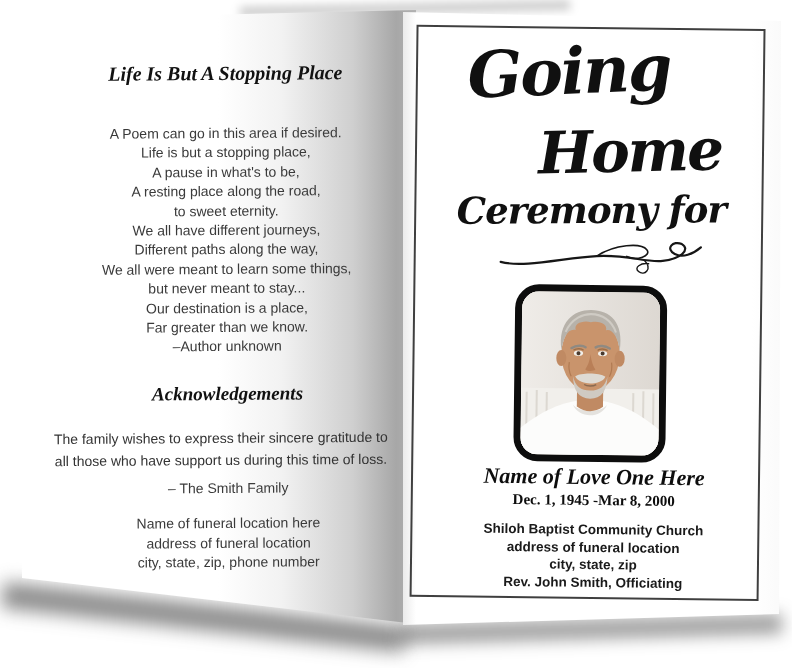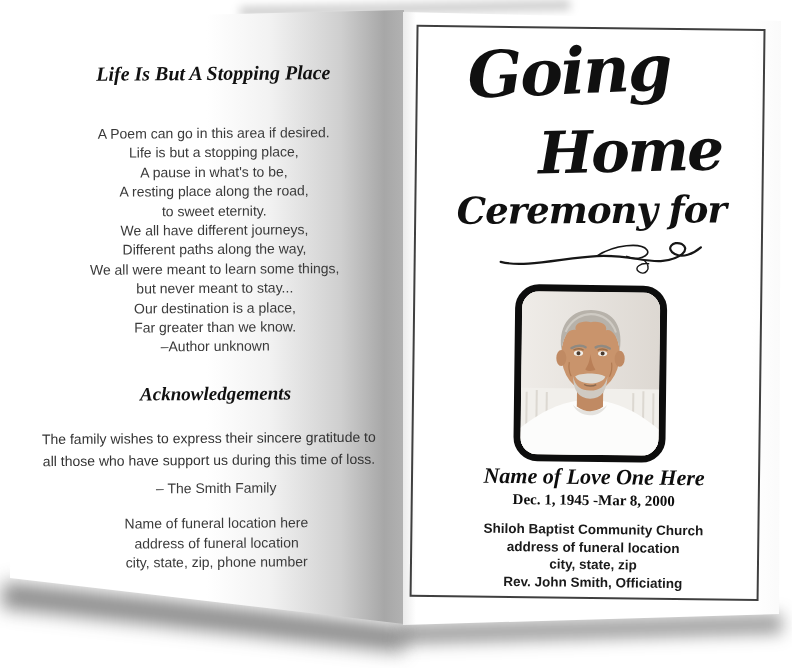--- a/index.html
+++ b/index.html
@@ -9,21 +9,21 @@
   
   .shadow-left{position:absolute;left:4px;top:582px;width:404px;height:26px;
     background:rgba(45,45,45,0.55);filter:blur(9px);
     transform:rotate(6.3deg);transform-origin:left top;}
   .shadow-right{position:absolute;left:400px;top:619px;width:382px;height:20px;
     background:rgba(45,45,45,0.45);filter:blur(8px);transform:rotate(-1.6deg);}
   .shadow-top{position:absolute;left:240px;top:4px;width:330px;height:9px;
     background:rgba(0,0,0,0.22);filter:blur(5px);transform:rotate(-1.2deg);}
 
   
-  .page-left{position:absolute;left:8px;top:8px;width:396px;height:620px;
+  .page-left{position:absolute;left:20px;top:8px;width:396px;height:620px;
     background:linear-gradient(to right,#ffffff 0%,#ffffff 50%,#f2f2f2 66%,#cfcfcf 84%,#a7a7a7 95%,#b2b2b2 100%);
     clip-path:polygon(4px 11px,396px 2px,396px 616px,2px 570px);}
   .lp-inner{position:absolute;inset:0;transform:rotate(-0.4deg);}
   .lp-center{position:absolute;left:0;width:100%;text-align:center;transform:translateX(9px);}
   .poem-title{top:54px;font-family:"Liberation Serif",serif;font-weight:bold;font-style:italic;
     font-size:20px;color:#111;}
   .poem{top:116px;font-size:14px;line-height:19.4px;color:#3a3a3a;}
   .poem-author{top:330px;font-size:14px;color:#3a3a3a;}
   .ack-title{top:375px;font-family:"Liberation Serif",serif;font-weight:bold;font-style:italic;
     font-size:19px;color:#111;}

